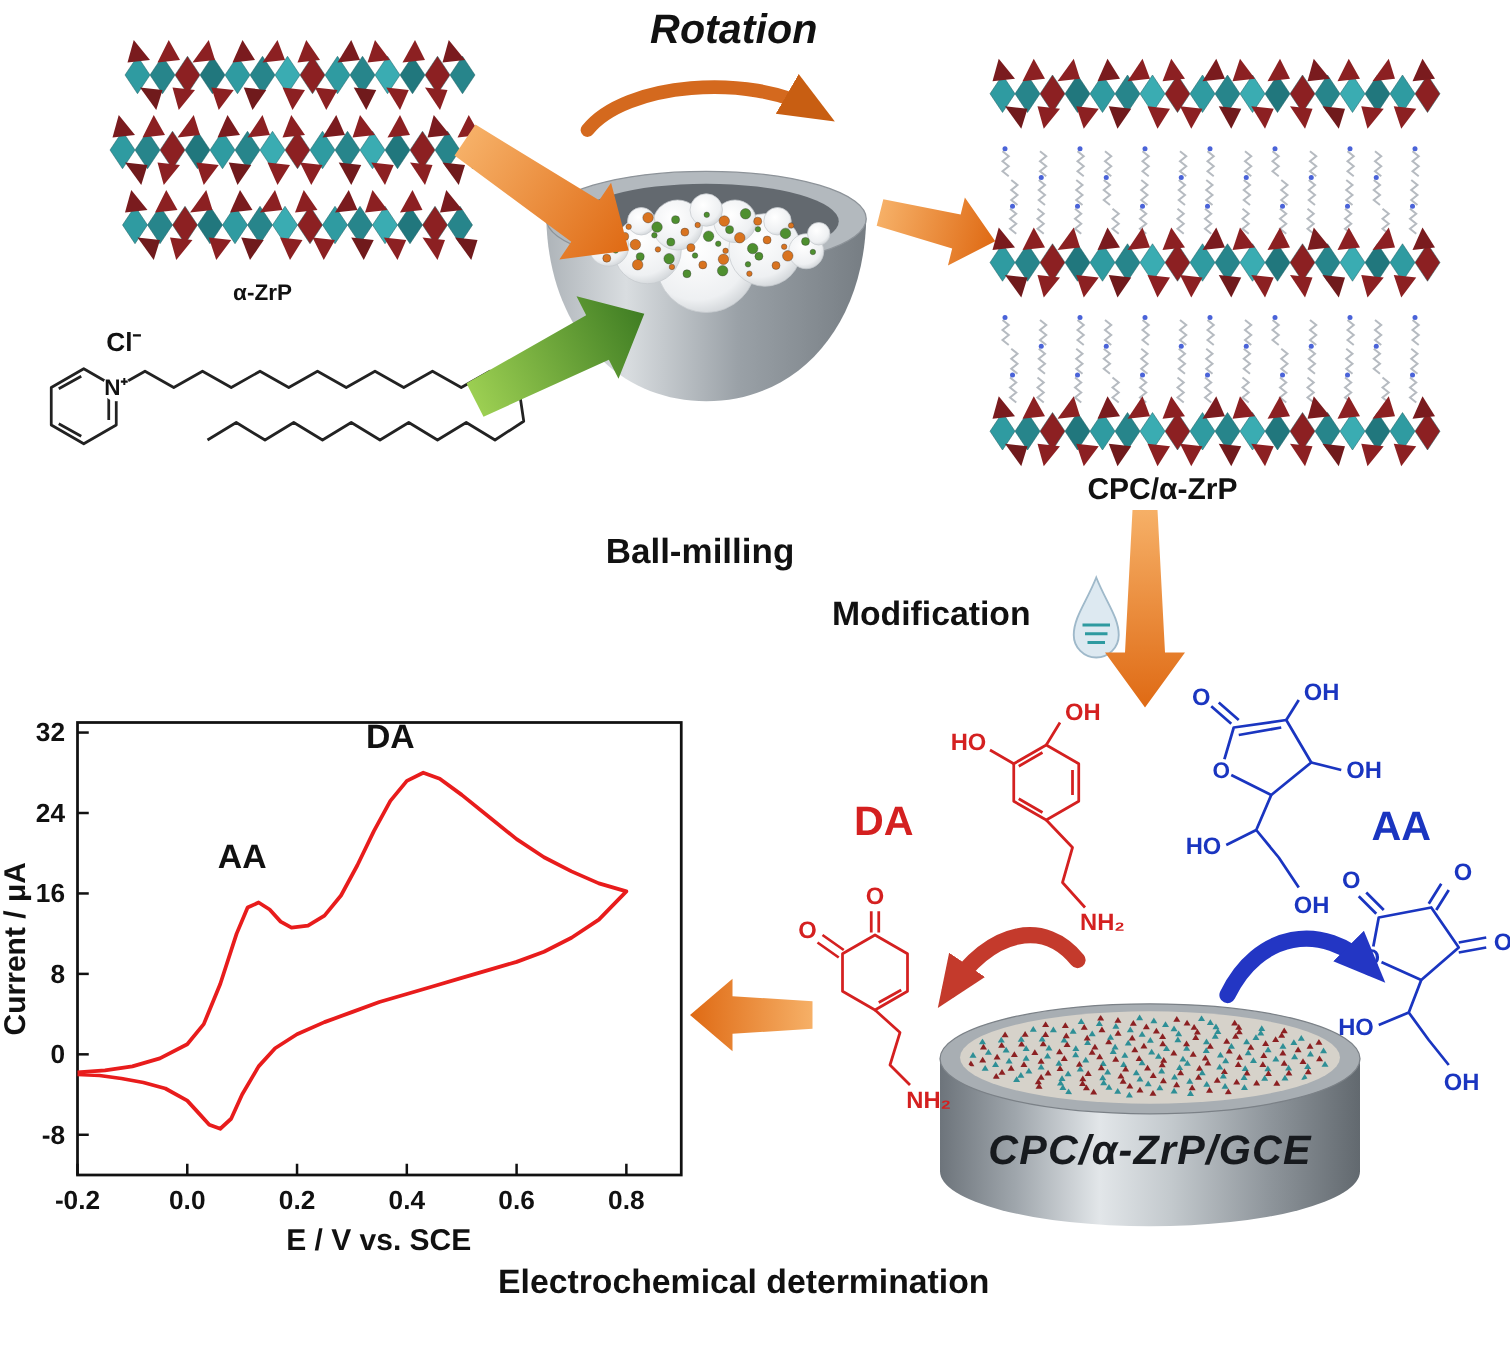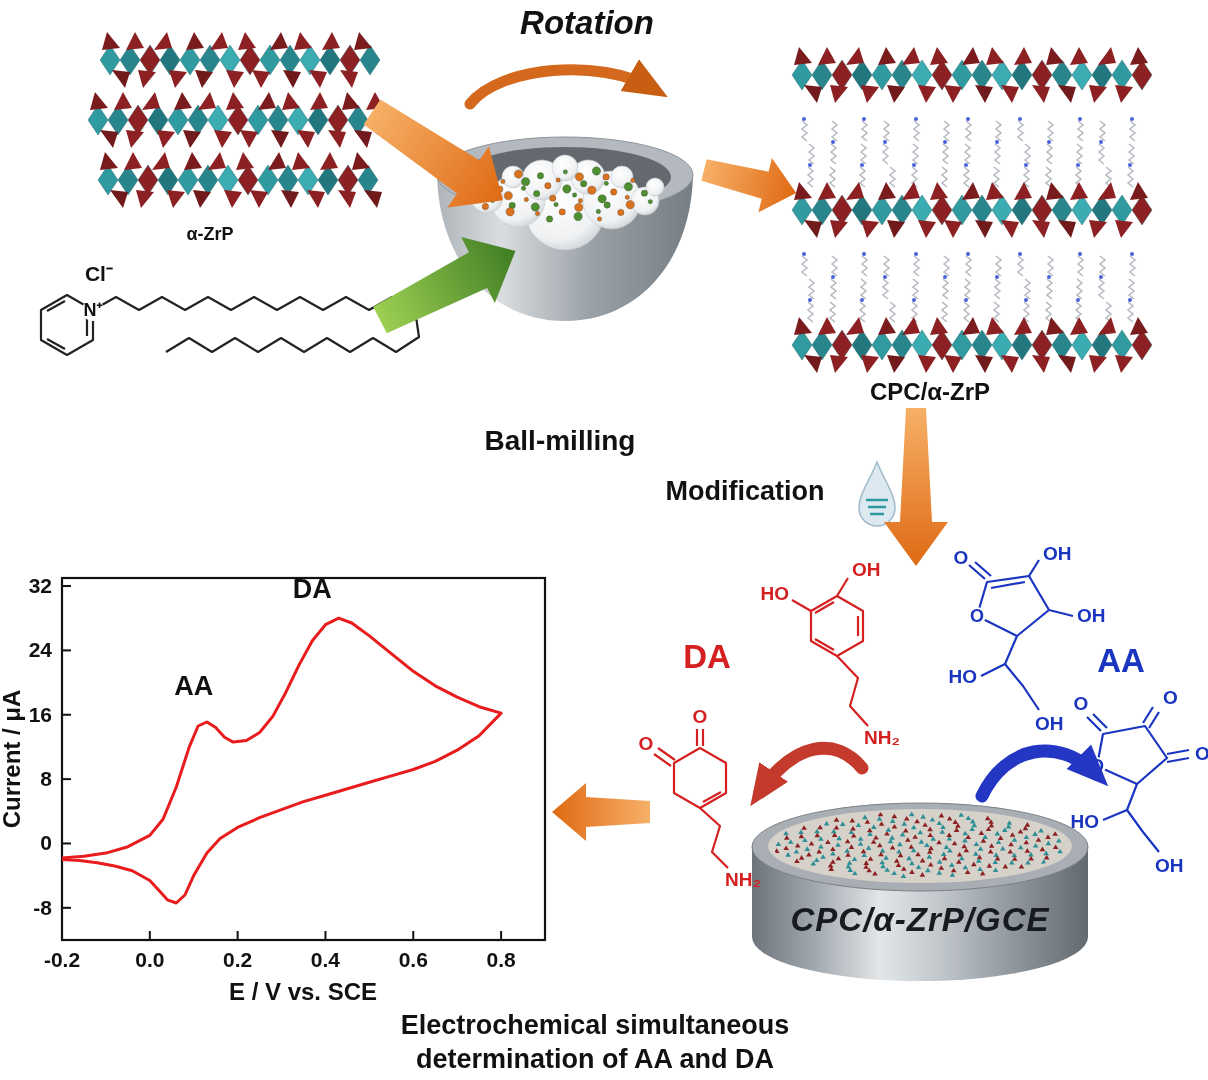--- a/index.html
+++ b/index.html
@@ -24,22 +24,21 @@
 
   <div class="abs lbl" style="left:830px;top:378px;width:200px;font-size:24px;">CPC/α-ZrP</div>
 
   <div class="abs lbl" style="left:645px;top:476px;width:200px;font-size:27px;text-align:center;">Modification</div>
 
   <div class="abs lbl" style="left:672px;top:638px;width:70px;font-size:33px;color:#d42020;">DA</div>
 
   <div class="abs lbl" style="left:1086px;top:642px;width:70px;font-size:33px;color:#1a35c0;">AA</div>
 
   <div class="abs caption" style="left:295px;top:1008px;width:600px;">
-    <div>Electrochemical simultaneous</div>
-    <div>determination of AA and DA</div>
+    <div>Electrochemical determination</div>
   </div>
 
   <svg id="azrp" class="abs" style="left:80px;top:20px;" width="330" height="210">
       <polygon points="20,40 30,25 40,40 30,55" fill="#2f9ba1" stroke="#1d5c61" stroke-width="0.4"></polygon>
       <polygon points="40,40 50,25 60,40 50,55" fill="#27858b" stroke="#1d5c61" stroke-width="0.4"></polygon>
       <polygon points="60,40 70,25 80,40 70,55" fill="#8c2022" stroke="#1d5c61" stroke-width="0.4"></polygon>
       <polygon points="80,40 90,25 100,40 90,55" fill="#21777d" stroke="#1d5c61" stroke-width="0.4"></polygon>
       <polygon points="100,40 110,25 120,40 110,55" fill="#2f9ba1" stroke="#1d5c61" stroke-width="0.4"></polygon>
       <polygon points="120,40 130,25 140,40 130,55" fill="#27858b" stroke="#1d5c61" stroke-width="0.4"></polygon>
       <polygon points="140,40 150,25 160,40 150,55" fill="#3aacb2" stroke="#1d5c61" stroke-width="0.4"></polygon>

